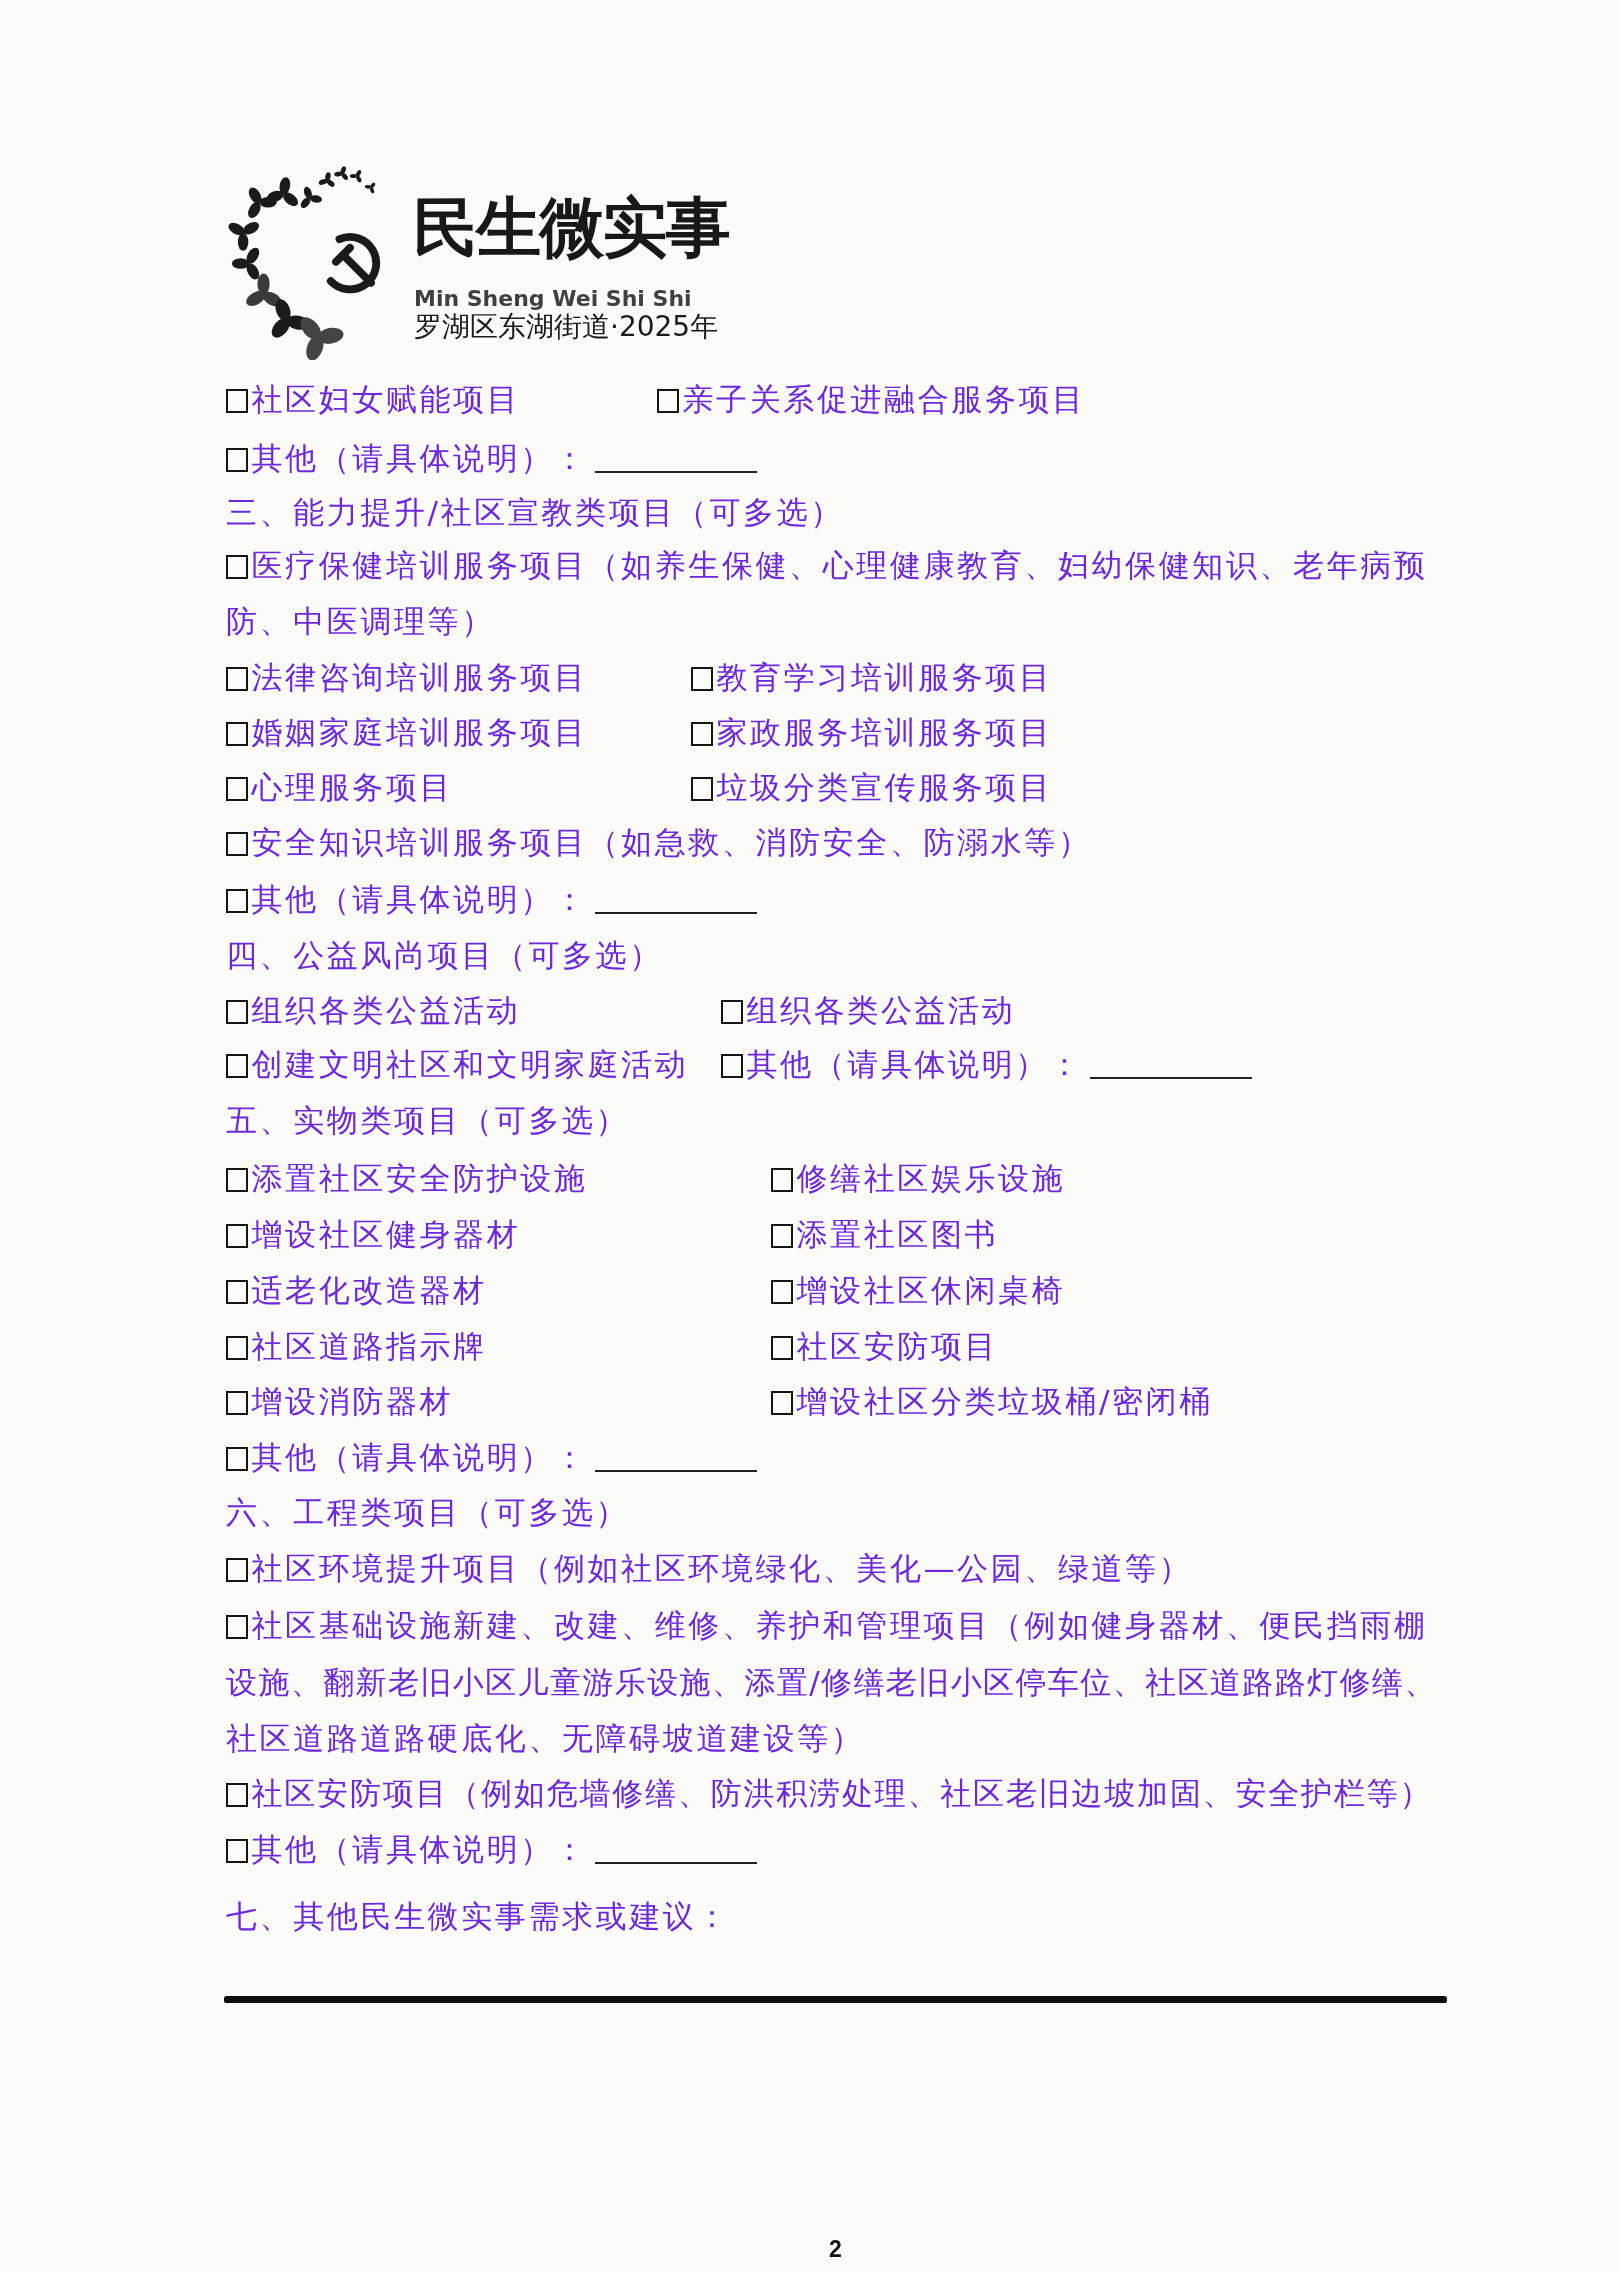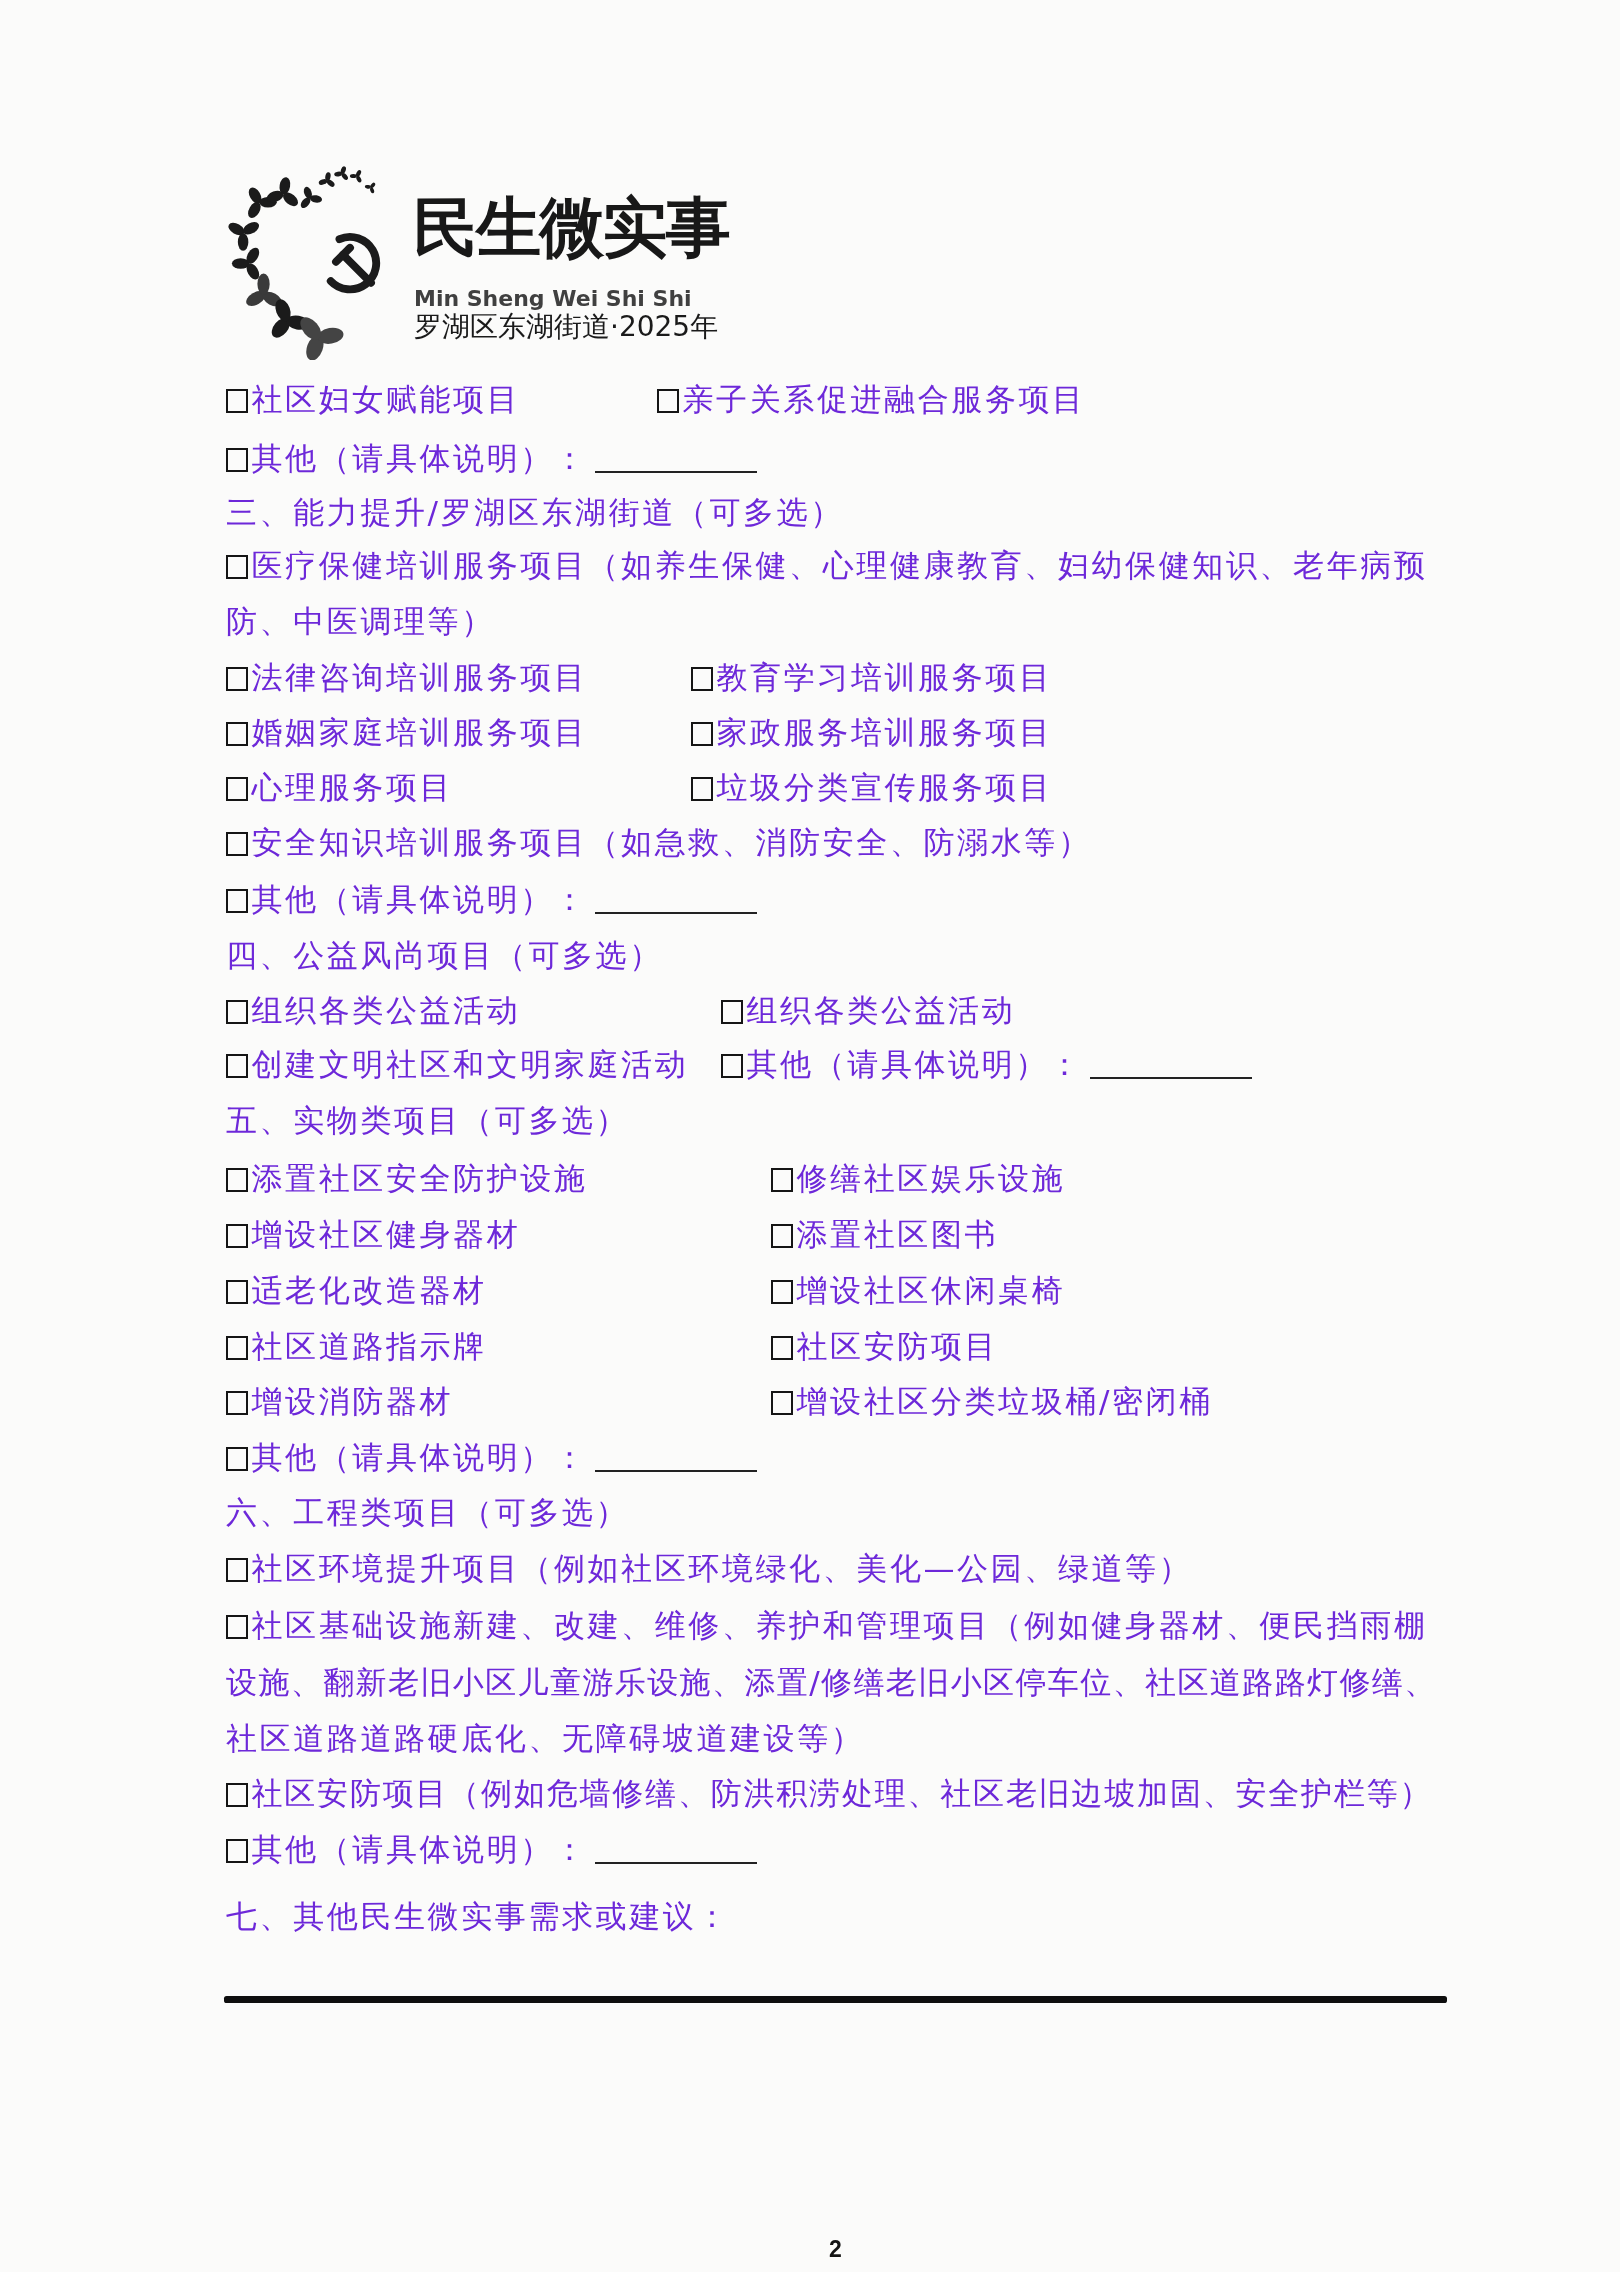--- a/index.html
+++ b/index.html
@@ -141,21 +141,21 @@
   </div>
 
   <div class="line" style="top:336px">
     <span><span class="cb"></span><span>社区妇女赋能项目</span></span>
     <span class="col2" style="left:431px"><span class="cb"></span><span>亲子关系促进融合服务项目</span></span>
   </div>
   <div class="line" style="top:395px">
     <span class="cb"></span><span>其他（请具体说明）：</span><span class="blank"></span>
   </div>
 
-  <div class="line" style="top:449px">三、能力提升/罗湖区东湖街道（可多选）</div>
+  <div class="line" style="top:449px">三、能力提升/社区宣教类项目（可多选）</div>
   <div class="line" style="top:502px">
     <span class="cb"></span><span>医疗保健培训服务项目（如养生保健、心理健康教育、妇幼保健知识、老年病预</span>
   </div>
   <div class="line" style="top:558px">防、中医调理等）</div>
 
   <div class="line" style="top:614px">
     <span><span class="cb"></span><span>法律咨询培训服务项目</span></span>
     <span class="col2" style="left:465px"><span class="cb"></span><span>教育学习培训服务项目</span></span>
   </div>
   <div class="line" style="top:669px">

